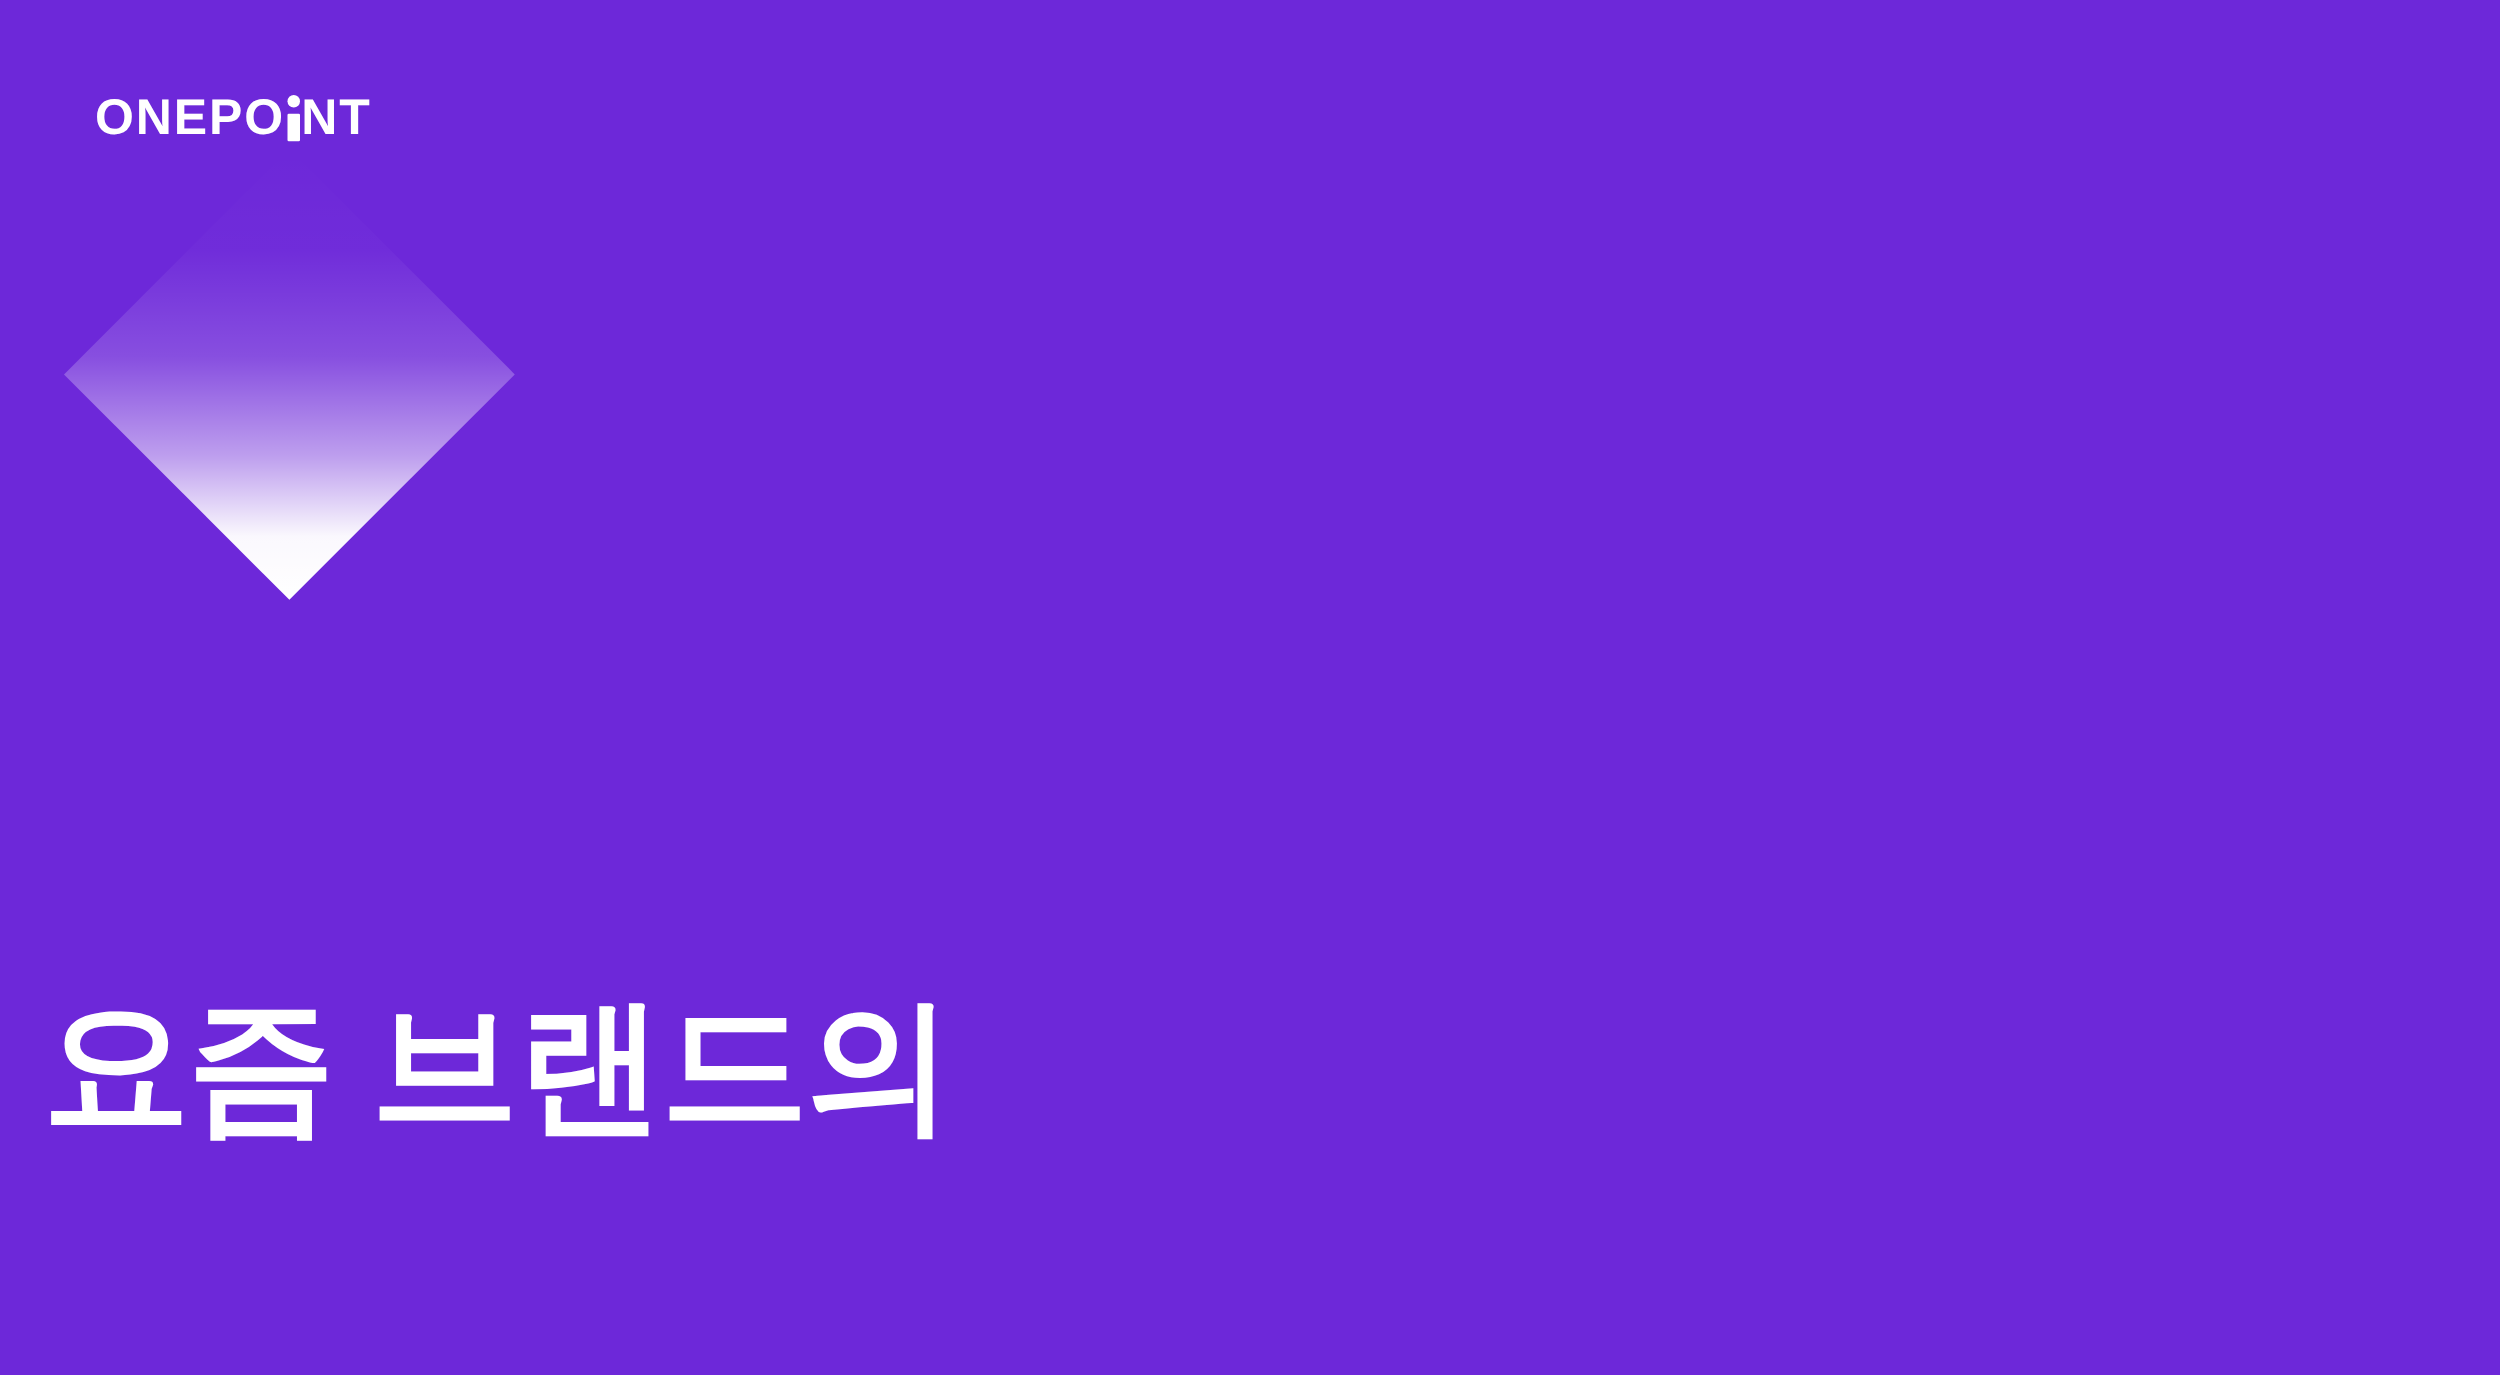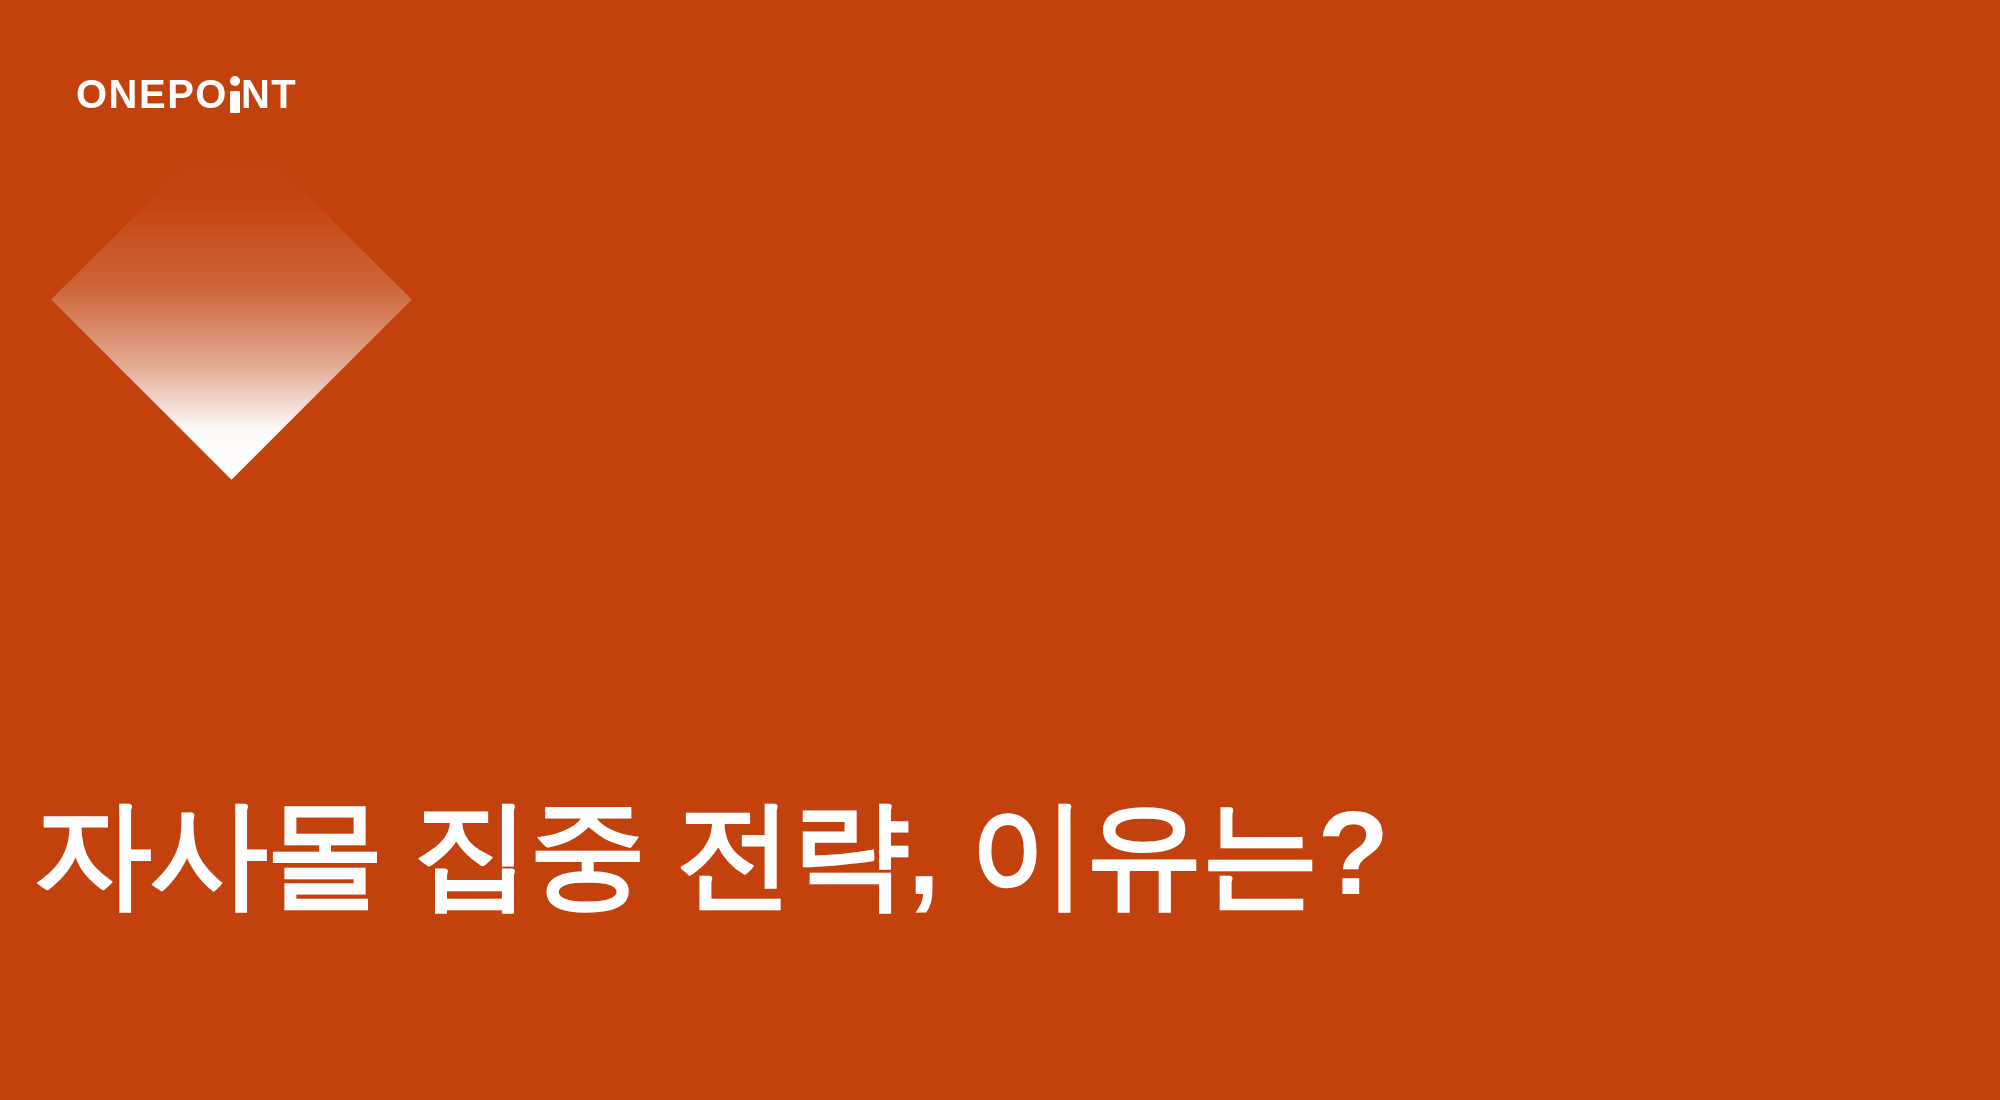--- a/index.html
+++ b/index.html
@@ -7,21 +7,21 @@
     margin: 0;
     padding: 0;
     background: #ffffff;
   }
 
   .stage {
     position: relative;
     width: 2000px;
     height: 1100px;
     overflow: hidden;
-    background: #c2410c;
+    background: #6d28d9;
     font-family: "Liberation Sans", "DejaVu Sans", sans-serif;
     -webkit-font-smoothing: antialiased;
   }
 
   
   .brand-logo {
     position: absolute;
     left: 76px;
     top: 70px;
     display: flex;
@@ -119,16 +119,17 @@
     <span class="lg">ONEPO</span>
     <span class="lg-i"></span>
     <span class="lg">NT</span>
   </div>
 
   <div class="diamond-wrap">
     <div class="diamond"></div>
   </div>
 
   <div class="headline">
+    <span class="hl-line">요즘 브랜드의</span>
     <span class="hl-line">자사몰 집중 전략, 이유는?</span>
   </div>
 
 </div>
 
 </body></html>

